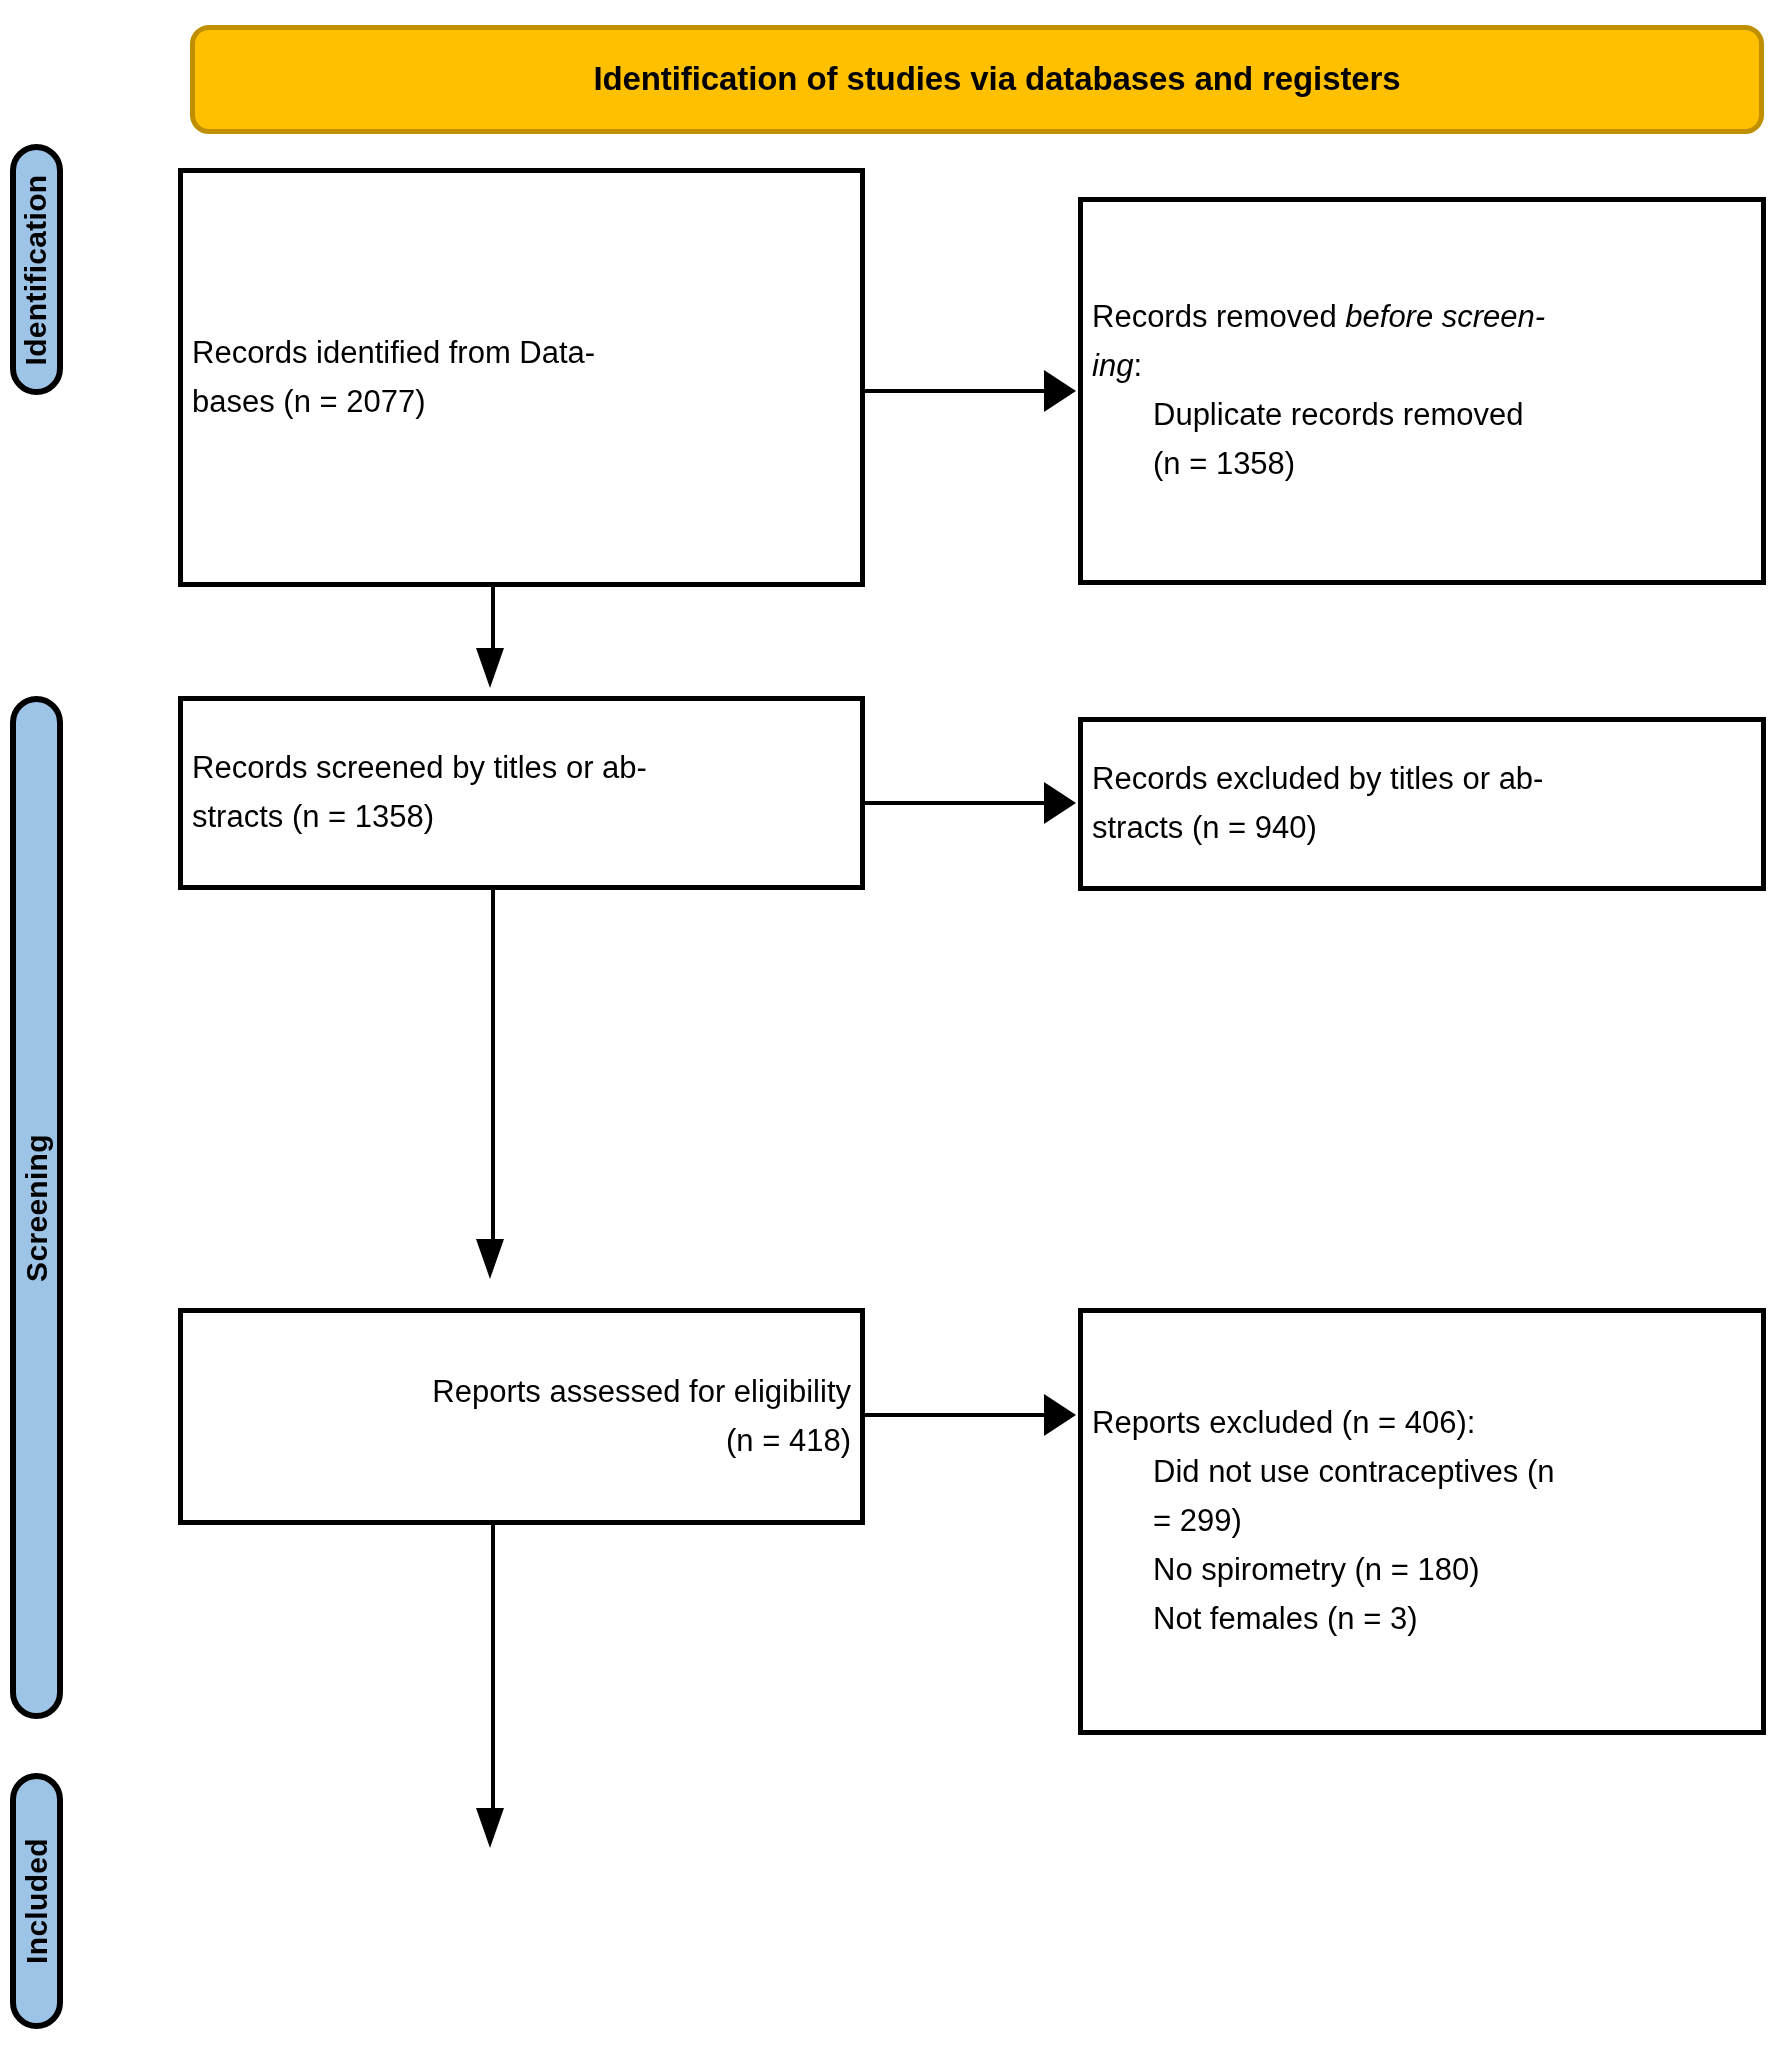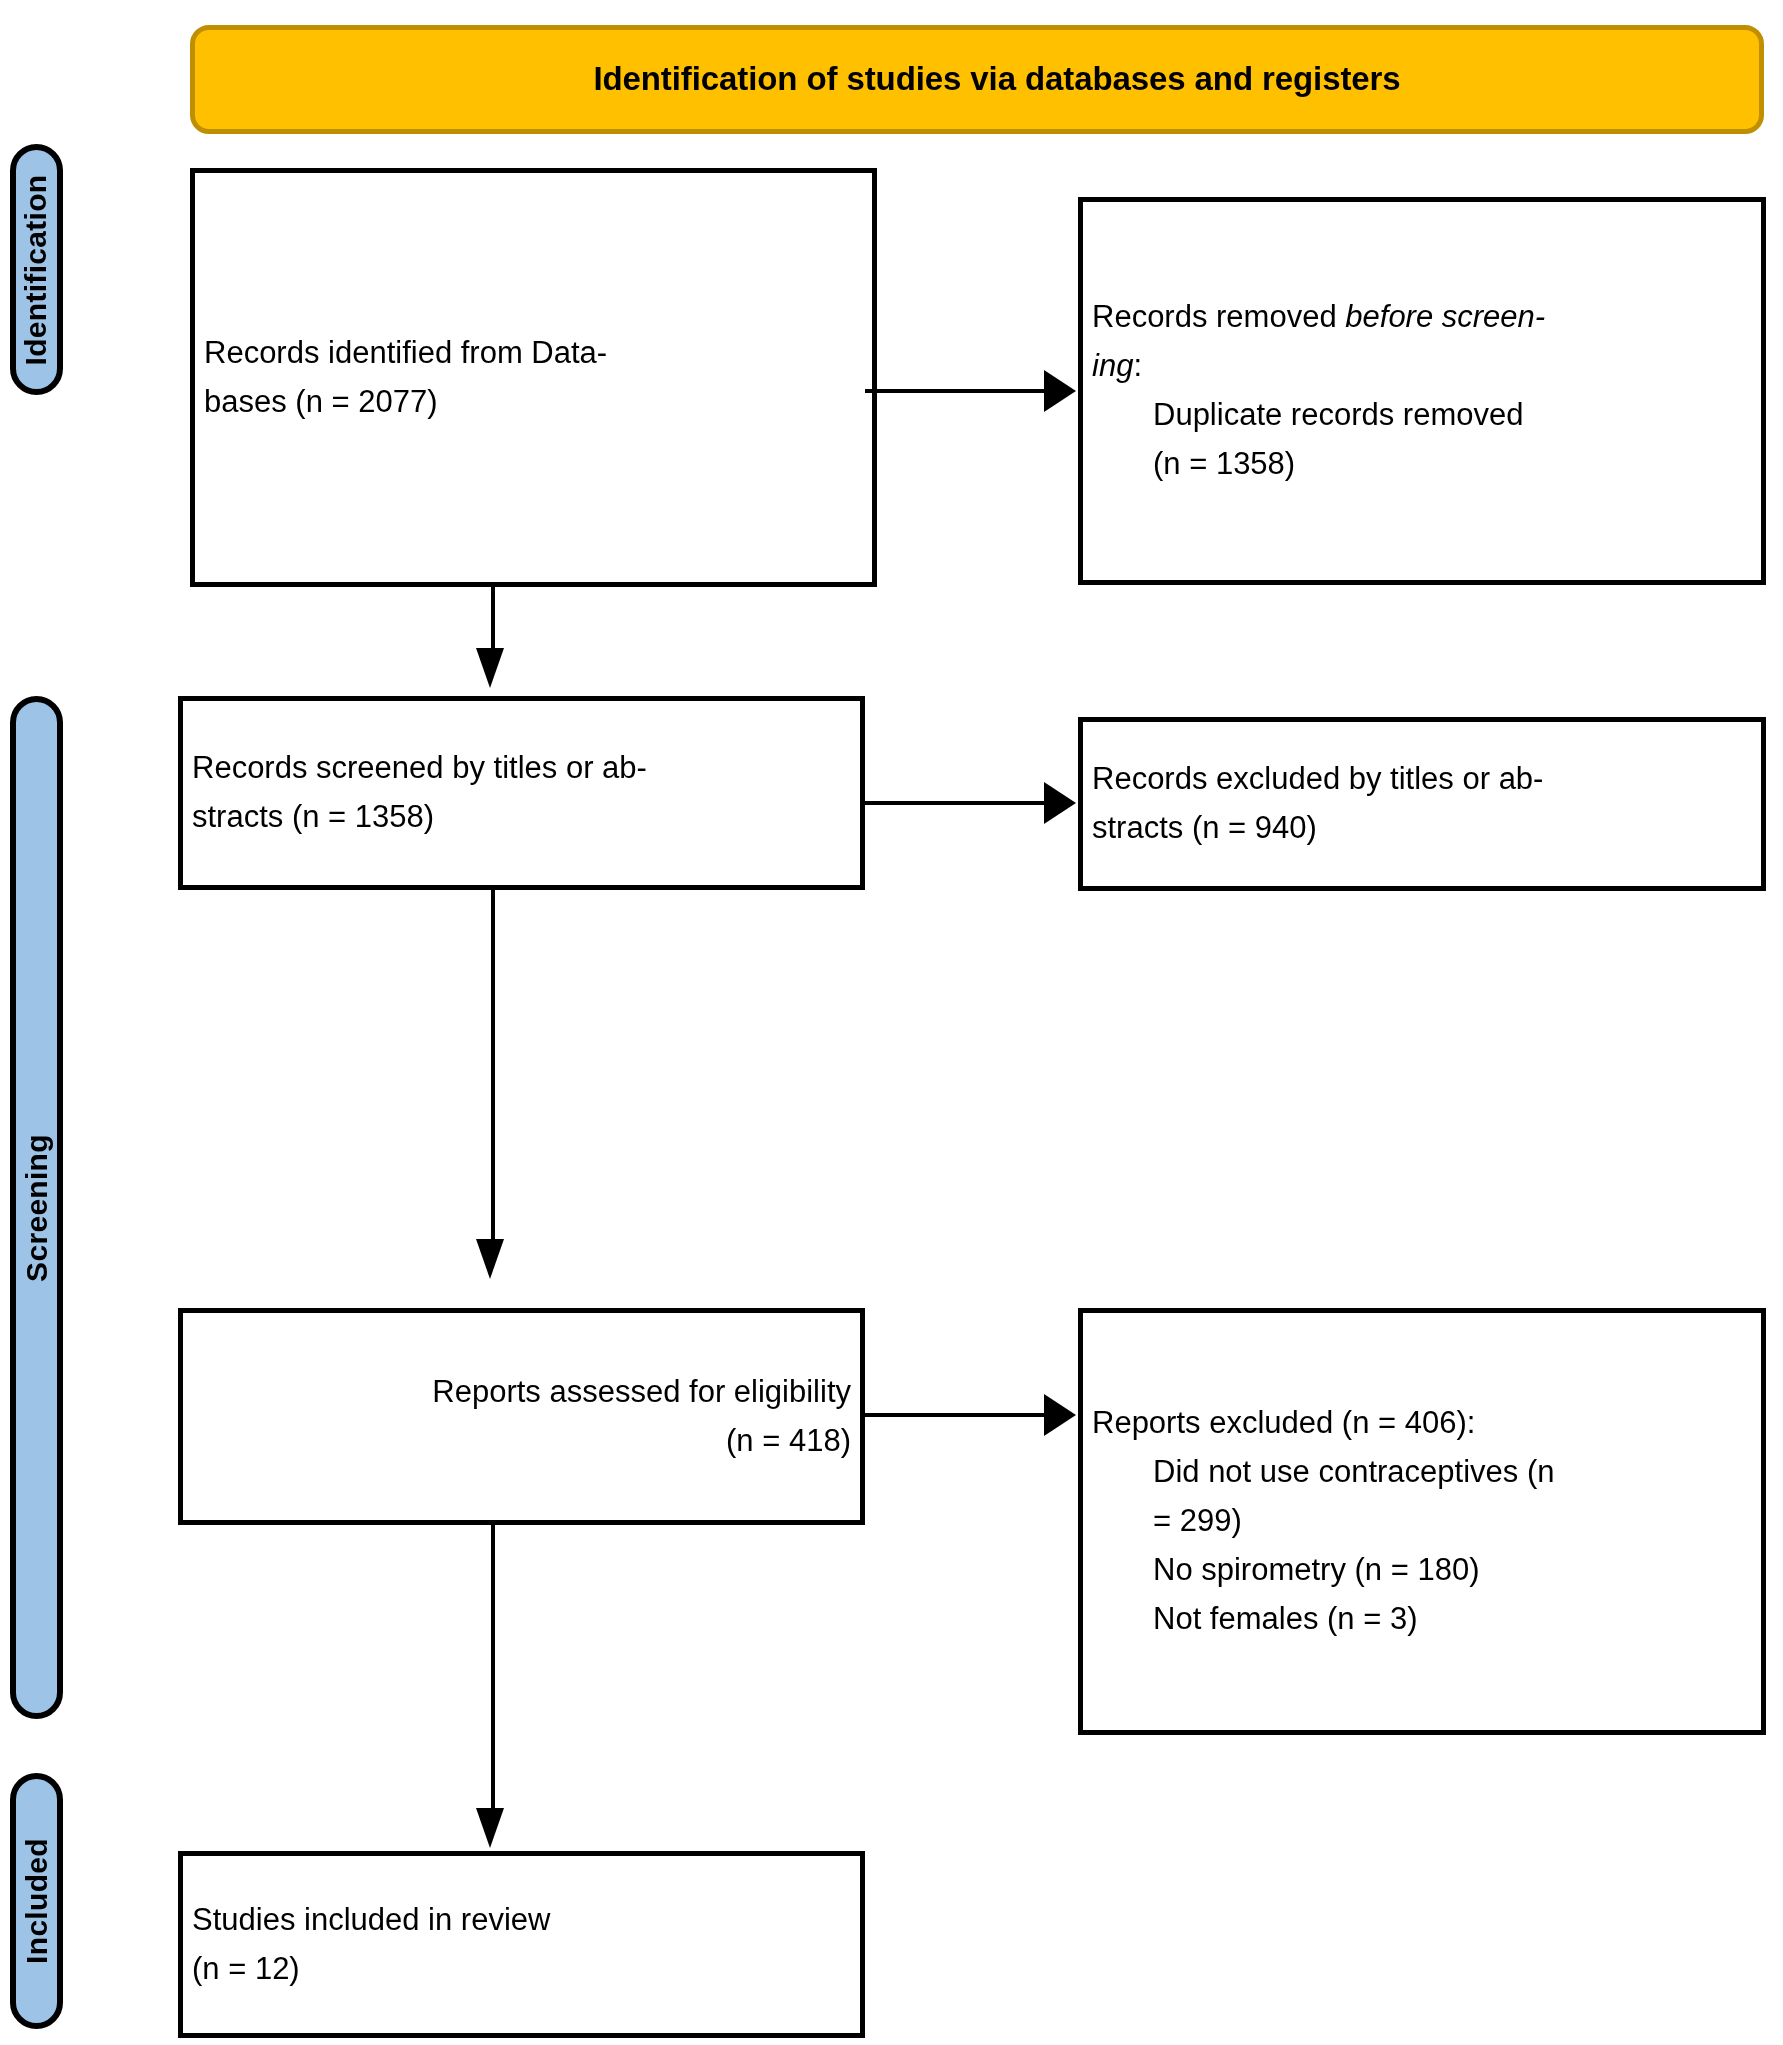--- a/index.html
+++ b/index.html
@@ -75,21 +75,21 @@
     line-height:1.58;
     text-align:justify;
     text-justify:inter-word;
     hyphens:manual;
   }
   .box p.ragged{ text-align:left; }
   .box p.indent{ padding-left:61px; }
   .box em{ font-style:italic; }
 
   
-  #box-identified { left:178px;  top:168px;  width:687px; height:419px;margin-left:12px; }
+  #box-identified { left:178px;  top:168px;  width:687px; height:419px; }
   #box-screened   { left:178px;  top:696px; width:687px; height:194px; }
   #box-eligibility{ left:178px;  top:1308px; width:687px; height:217px;align-items:flex-end; }
   #box-included   { left:178px;  top:1851px; width:687px; height:187px; }
 
   
   #box-removed    { left:1078px; top:197px;  width:688px; height:388px; }
   #box-excluded-ta{ left:1078px; top:717px; width:688px; height:174px; }
   #box-excluded-rp{ left:1078px; top:1308px; width:688px; height:427px; }
 
   
@@ -185,24 +185,20 @@
   </div>
 
   <div class="box" id="box-excluded-rp">
     <p class="ragged">Reports excluded (n = 406):</p>
     <p class="indent">Did not use contraceptives (n</p>
     <p class="indent ragged">= 299)</p>
     <p class="indent ragged">No spirometry (n = 180)</p>
     <p class="indent ragged">Not females (n = 3)</p>
   </div>
 
-  <div class="box" id="box-included">
-    <p class="ragged">Studies included in review</p>
-    <p class="ragged">(n = 12)</p>
-  </div>
 
   <div class="vline" id="vline-1"></div>
   <div class="arrow-down" id="arrow-1"></div>
 
   <div class="vline" id="vline-2"></div>
   <div class="arrow-down" id="arrow-2"></div>
 
   <div class="vline" id="vline-3"></div>
   <div class="arrow-down" id="arrow-3"></div>
 

